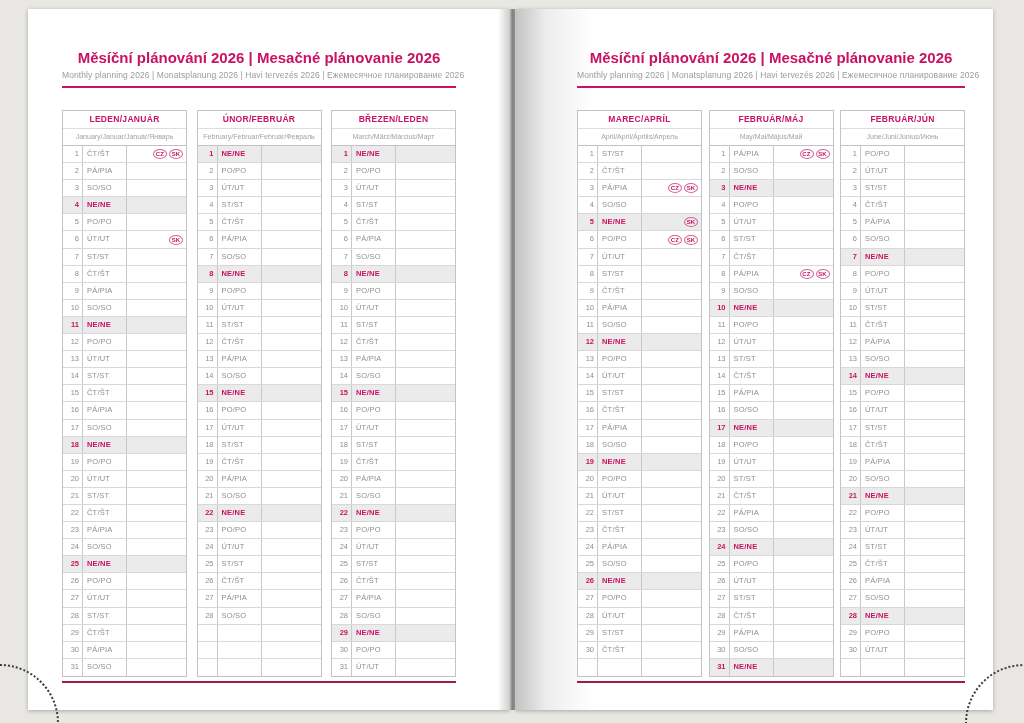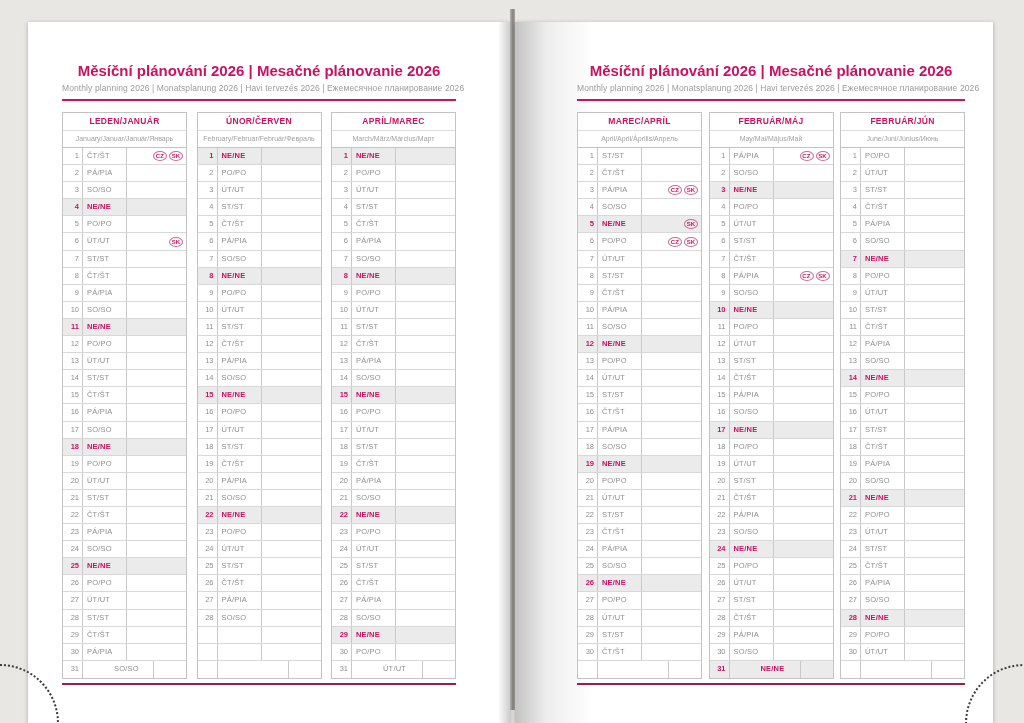--- a/index.html
+++ b/index.html
@@ -4,21 +4,21 @@
 <style>
   html,body { margin:0; padding:0; }
   body {
     width:1024px; height:723px;
     background:#e8e7e4;
     font-family:"Liberation Sans", sans-serif;
     position:relative;
     overflow:hidden;
   }
   .page {
-    position:absolute; top:22px; height:701px;
+    position:absolute; top:9px; height:701px;
     background:#ffffff;
     box-shadow:0 1px 4px rgba(0,0,0,0.28);
   }
   .page-left  { left:28px;  width:482px; }
   .page-right { left:515px; width:478px; }
   .page-left::after {
     content:""; position:absolute; right:0; top:0; width:12px; height:100%;
     background:linear-gradient(to right, rgba(0,0,0,0), rgba(0,0,0,0.20));
     pointer-events:none;
   }
@@ -41,36 +41,36 @@
     font-size:15px; font-weight:700; color:#c81262;
     text-align:center; white-space:nowrap;
   }
   .subtitle {
     font-size:8.5px; color:#9b9b9b; text-align:center; margin-top:4px;
     white-space:nowrap; letter-spacing:0.1px;
   }
   .rule-top    { height:2px; background:#c81262; margin-top:6px; }
   .rule-bottom { height:2px; background:#9e1b4e; margin-top:4px; }
 
-  .months { display:flex; justify-content:space-between; margin-top:11px;border-radius:6px; }
+  .months { display:flex; justify-content:space-between; margin-top:22px;border-radius:6px; }
   .month  { width:125px; box-sizing:border-box; border:1px solid #c3c3c3; background:#fff; }
   .month-name {
     height:17px; line-height:17px; text-align:center;
     color:#c81262; font-weight:700; font-size:8.5px; letter-spacing:0.3px;
     border-bottom:1px solid #dddddd;
   }
   .month-langs {
     height:16px; line-height:16px; text-align:center;
     color:#a2a2a2; font-size:7px; border-bottom:1px solid #c3c3c3;
   }
   .day-row {
     display:flex; height:17.1px; box-sizing:border-box;
     border-bottom:1px solid #d8d8d8;
   }
-  .day-row:last-child { border-bottom:none;gap:27px; }
+  .day-row:last-child { border-bottom:none; }
   .c-num {
     width:20px; box-sizing:border-box; border-right:1px solid #c9c9c9;
     text-align:right; padding-right:3px; font-size:7.5px; line-height:16px; color:#8f8f8f;
   }
   .c-day {
     width:44px; box-sizing:border-box; border-right:1px solid #c9c9c9;
     padding-left:4px; font-size:7.5px; line-height:16px; color:#8f8f8f; letter-spacing:0.2px;
   }
   .c-notes {
     flex:1; display:flex; align-items:center; justify-content:flex-end;
@@ -265,21 +265,21 @@
               </div>
               <div class="day-row">
                 <div class="c-num">31</div>
                 <div class="c-day">SO/SO</div>
                 <div class="c-notes"></div>
               </div>
             </div>
   </div>
 
   <div class="month">
-    <div class="month-name">ÚNOR/ČERVEN</div>
+    <div class="month-name">ÚNOR/FEBRUÁR</div>
     <div class="month-langs">February/Februar/Február/Февраль</div>
     <div class="month-rows">
               <div class="day-row sunday">
                 <div class="c-num">1</div>
                 <div class="c-day">NE/NE</div>
                 <div class="c-notes"></div>
               </div>
               <div class="day-row">
                 <div class="c-num">2</div>
                 <div class="c-day">PO/PO</div>
@@ -427,21 +427,21 @@
               </div>
               <div class="day-row">
                 <div class="c-num"></div>
                 <div class="c-day"></div>
                 <div class="c-notes"></div>
               </div>
             </div>
   </div>
 
   <div class="month">
-    <div class="month-name">APRÍL/MAREC</div>
+    <div class="month-name">BŘEZEN/LEDEN</div>
     <div class="month-langs">March/März/Március/Март</div>
     <div class="month-rows">
               <div class="day-row sunday">
                 <div class="c-num">1</div>
                 <div class="c-day">NE/NE</div>
                 <div class="c-notes"></div>
               </div>
               <div class="day-row">
                 <div class="c-num">2</div>
                 <div class="c-day">PO/PO</div>

